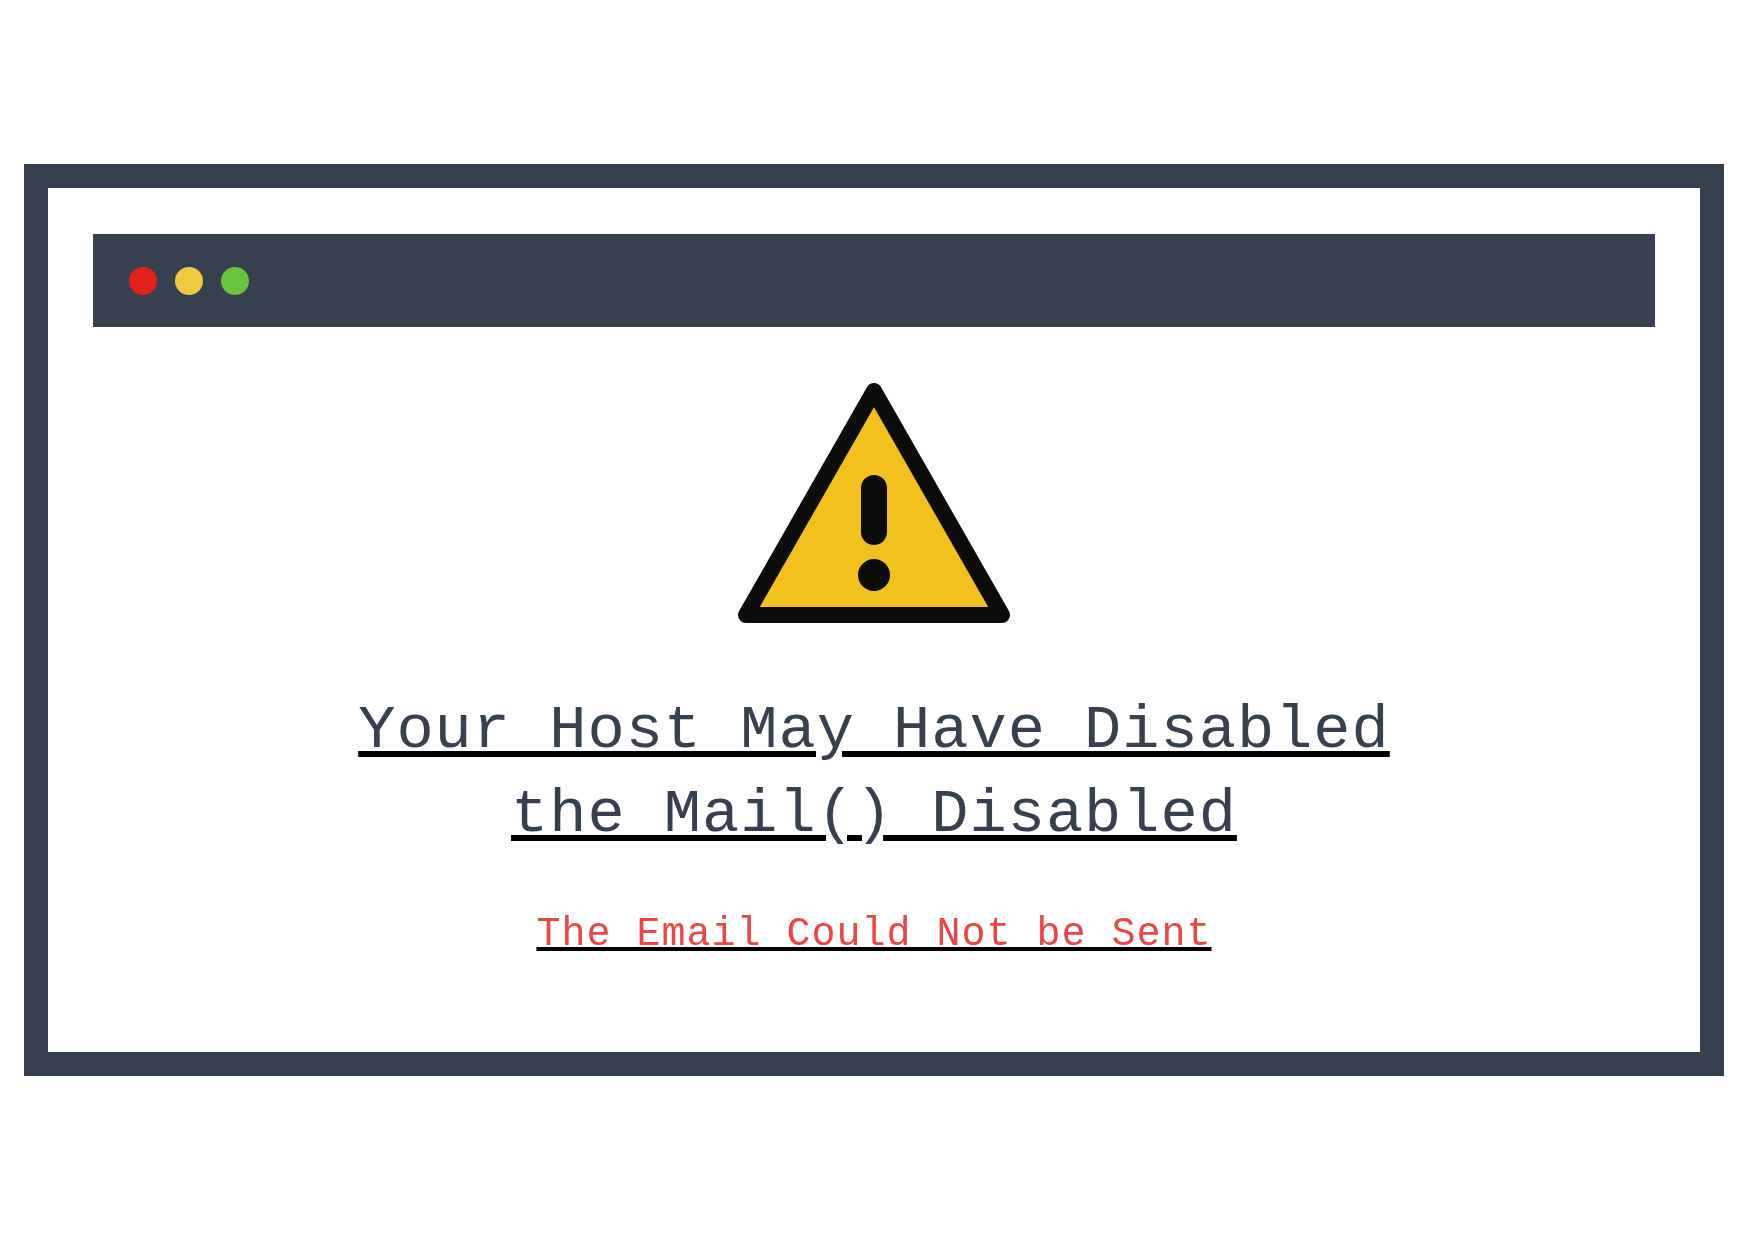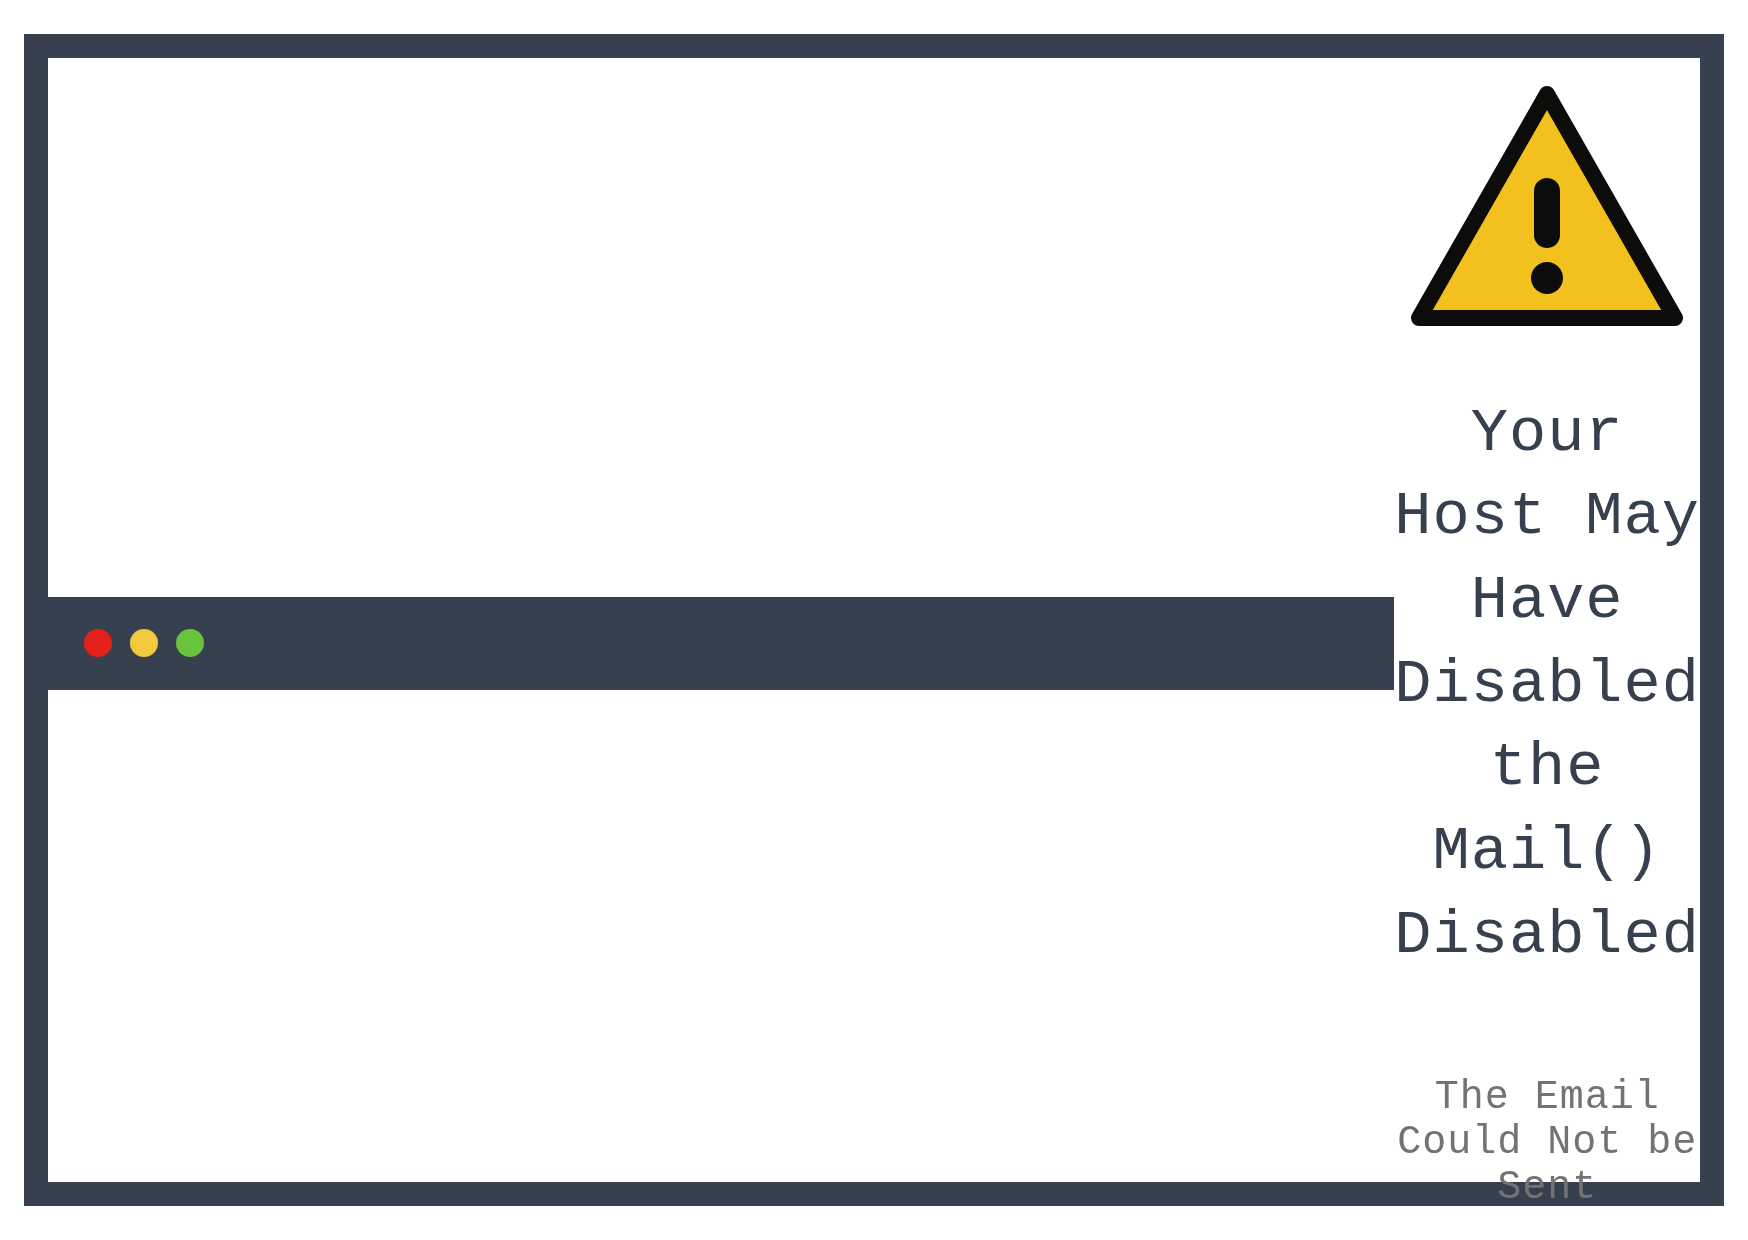--- a/index.html
+++ b/index.html
@@ -11,26 +11,27 @@
       width: 1748px;
       height: 1240px;
       background: #ffffff;
       font-family: "Courier New", Courier, monospace;
       display: flex;
       align-items: center;
       justify-content: center;
     }
     .outer-frame {
       width: 1700px;
-      height: 1172px;
+      height: 912px;
       border: 24px solid #36404F;
       background: #ffffff;
       display: flex;
-      flex-direction: row;
+      flex-direction: column;
       align-items: center;
+      text-decoration: underline;
     }
     .titlebar {
       width: 1562px;
       height: 93px;
       background: #36404F;
       margin-top: 46px;
       display: flex;
       align-items: center;
       padding-left: 36px;
       gap: 18px;
@@ -59,24 +60,24 @@
       font-size: 62px;
       color: #36404F;
       text-align: center;
       font-weight: normal;
       line-height: 1.35;
       margin-top: 50px;
       letter-spacing: 1px;
     }
     .message-sub {
       font-size: 40px;
-      color: #737373;
+      color: #ef4444;
       text-align: center;
       font-weight: normal;
-      margin-top: 98px;
+      margin-top: 56px;
       letter-spacing: 1px;
     }
   </style>
 </head>
 <body>
 
 <div class="outer-frame">
   <div class="titlebar">
     <div class="dot red"></div>
     <div class="dot yellow"></div>

